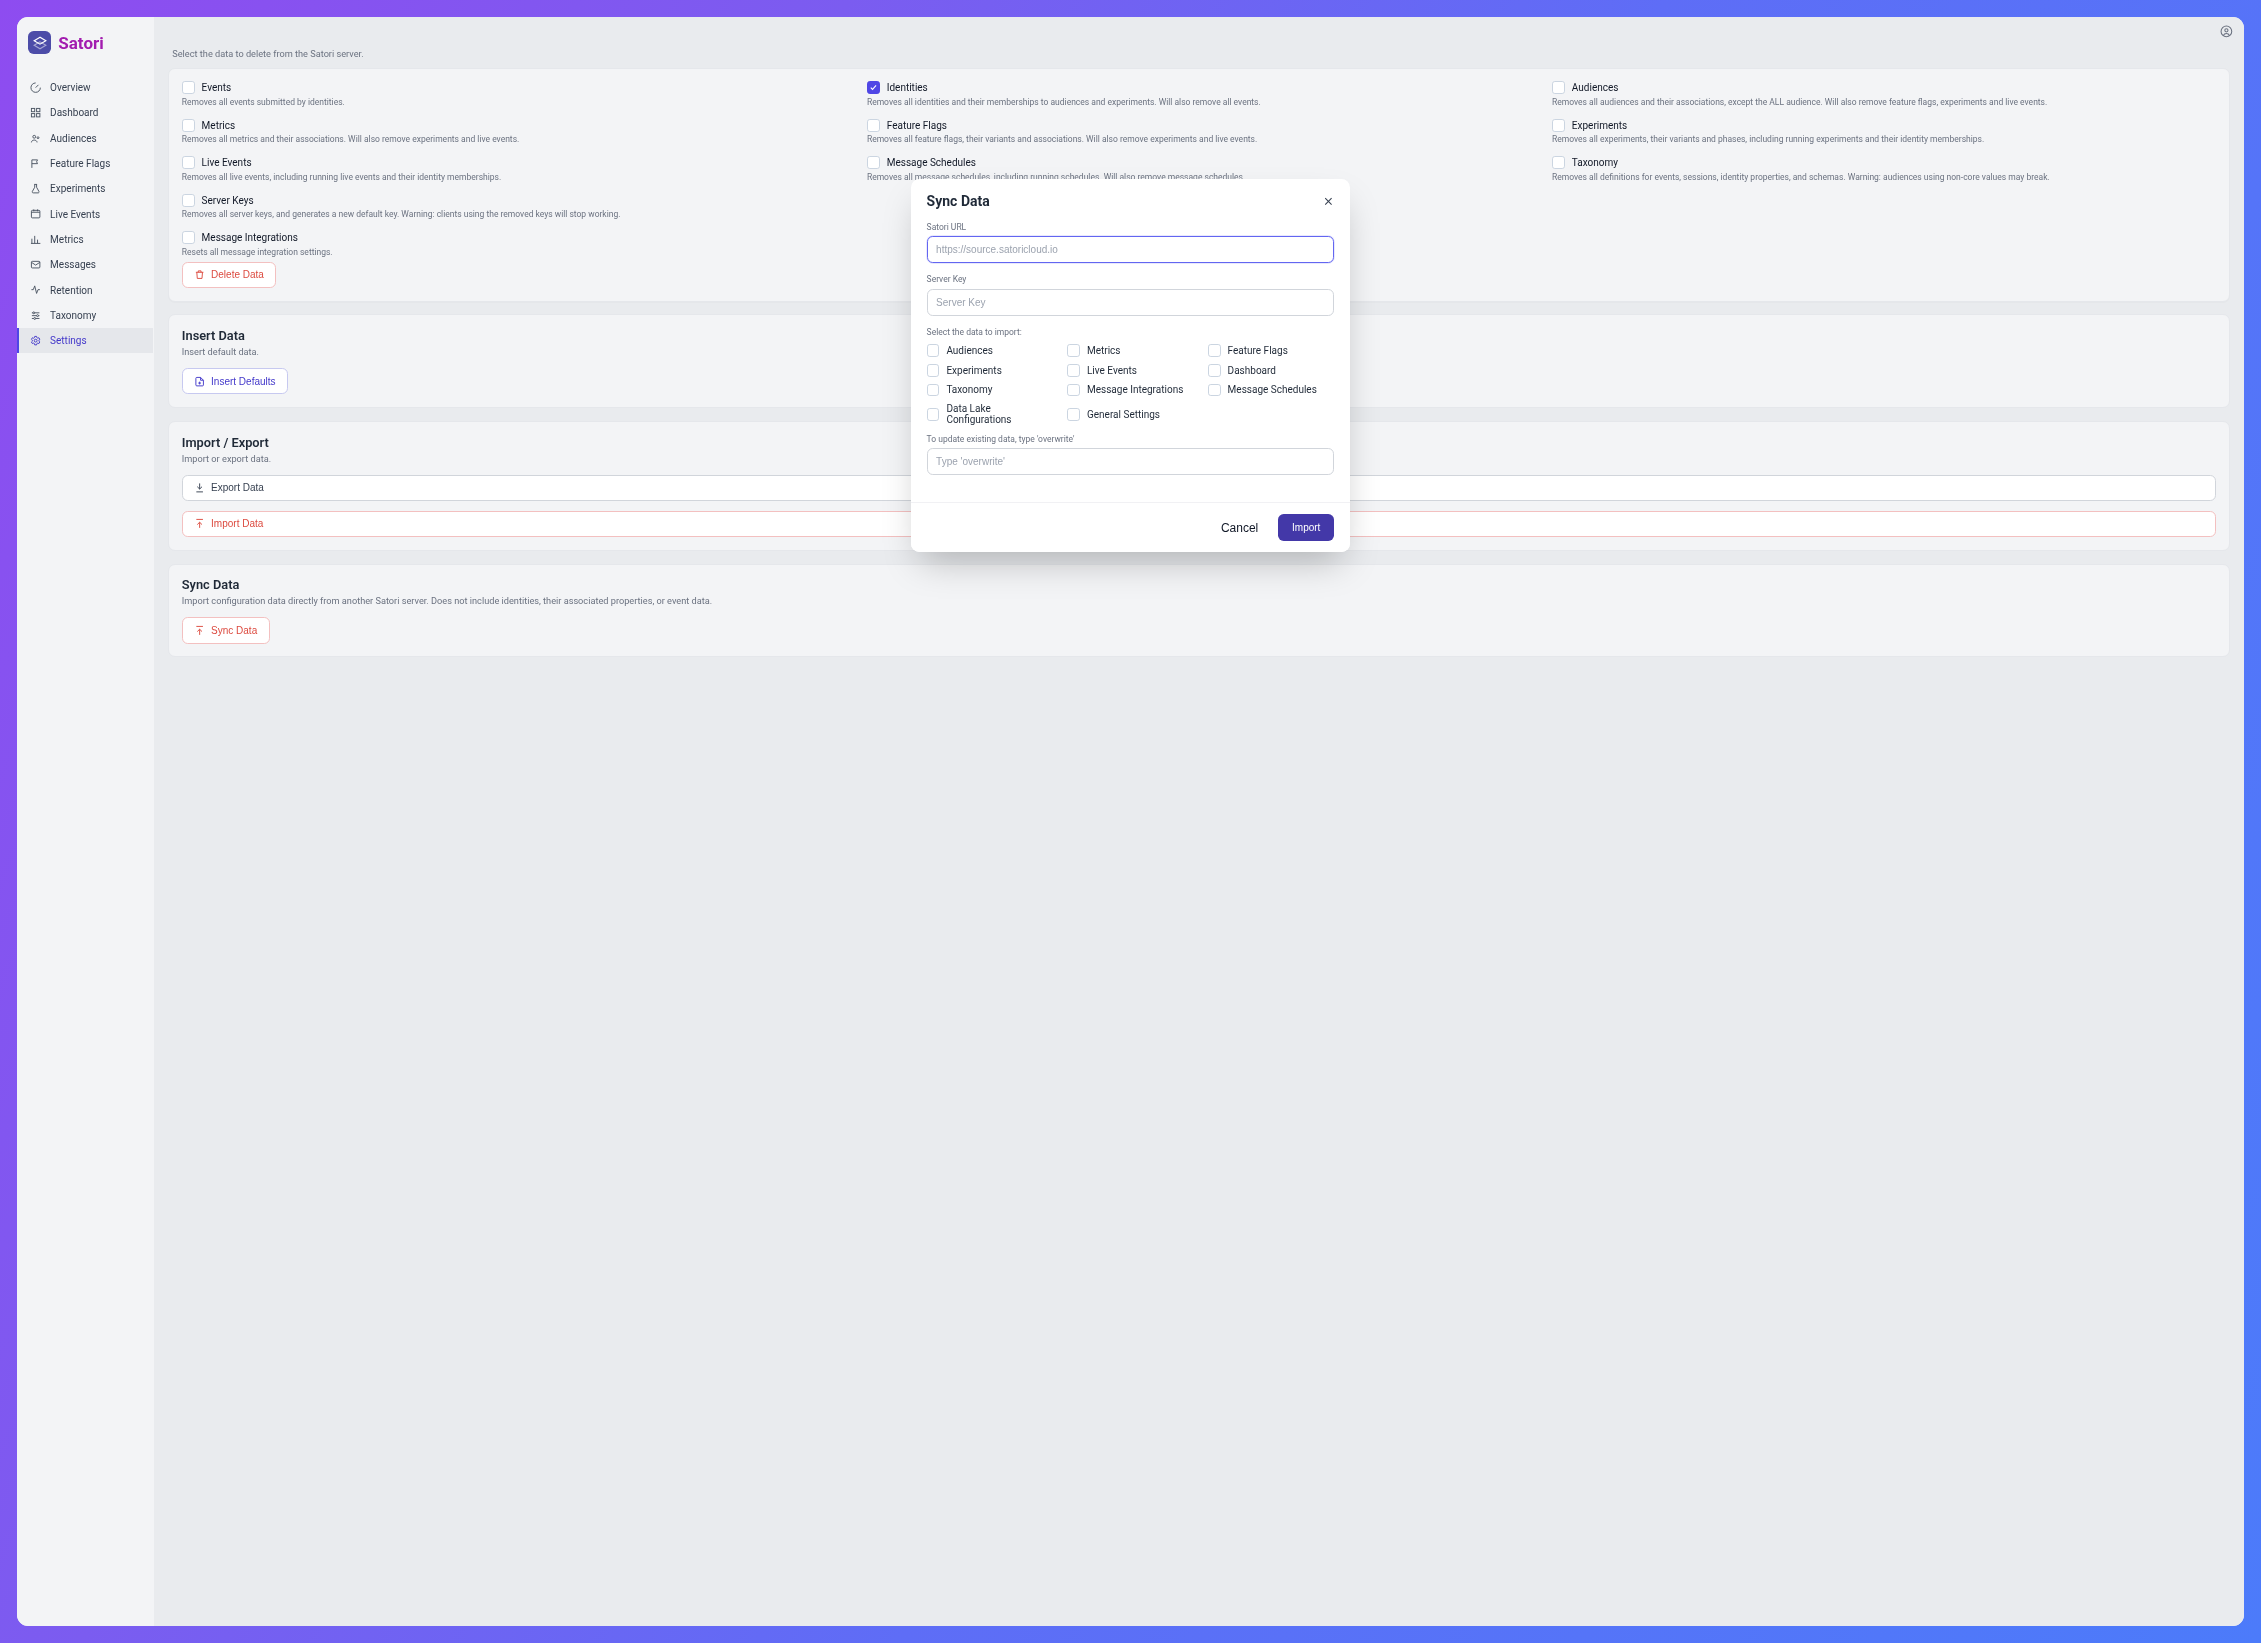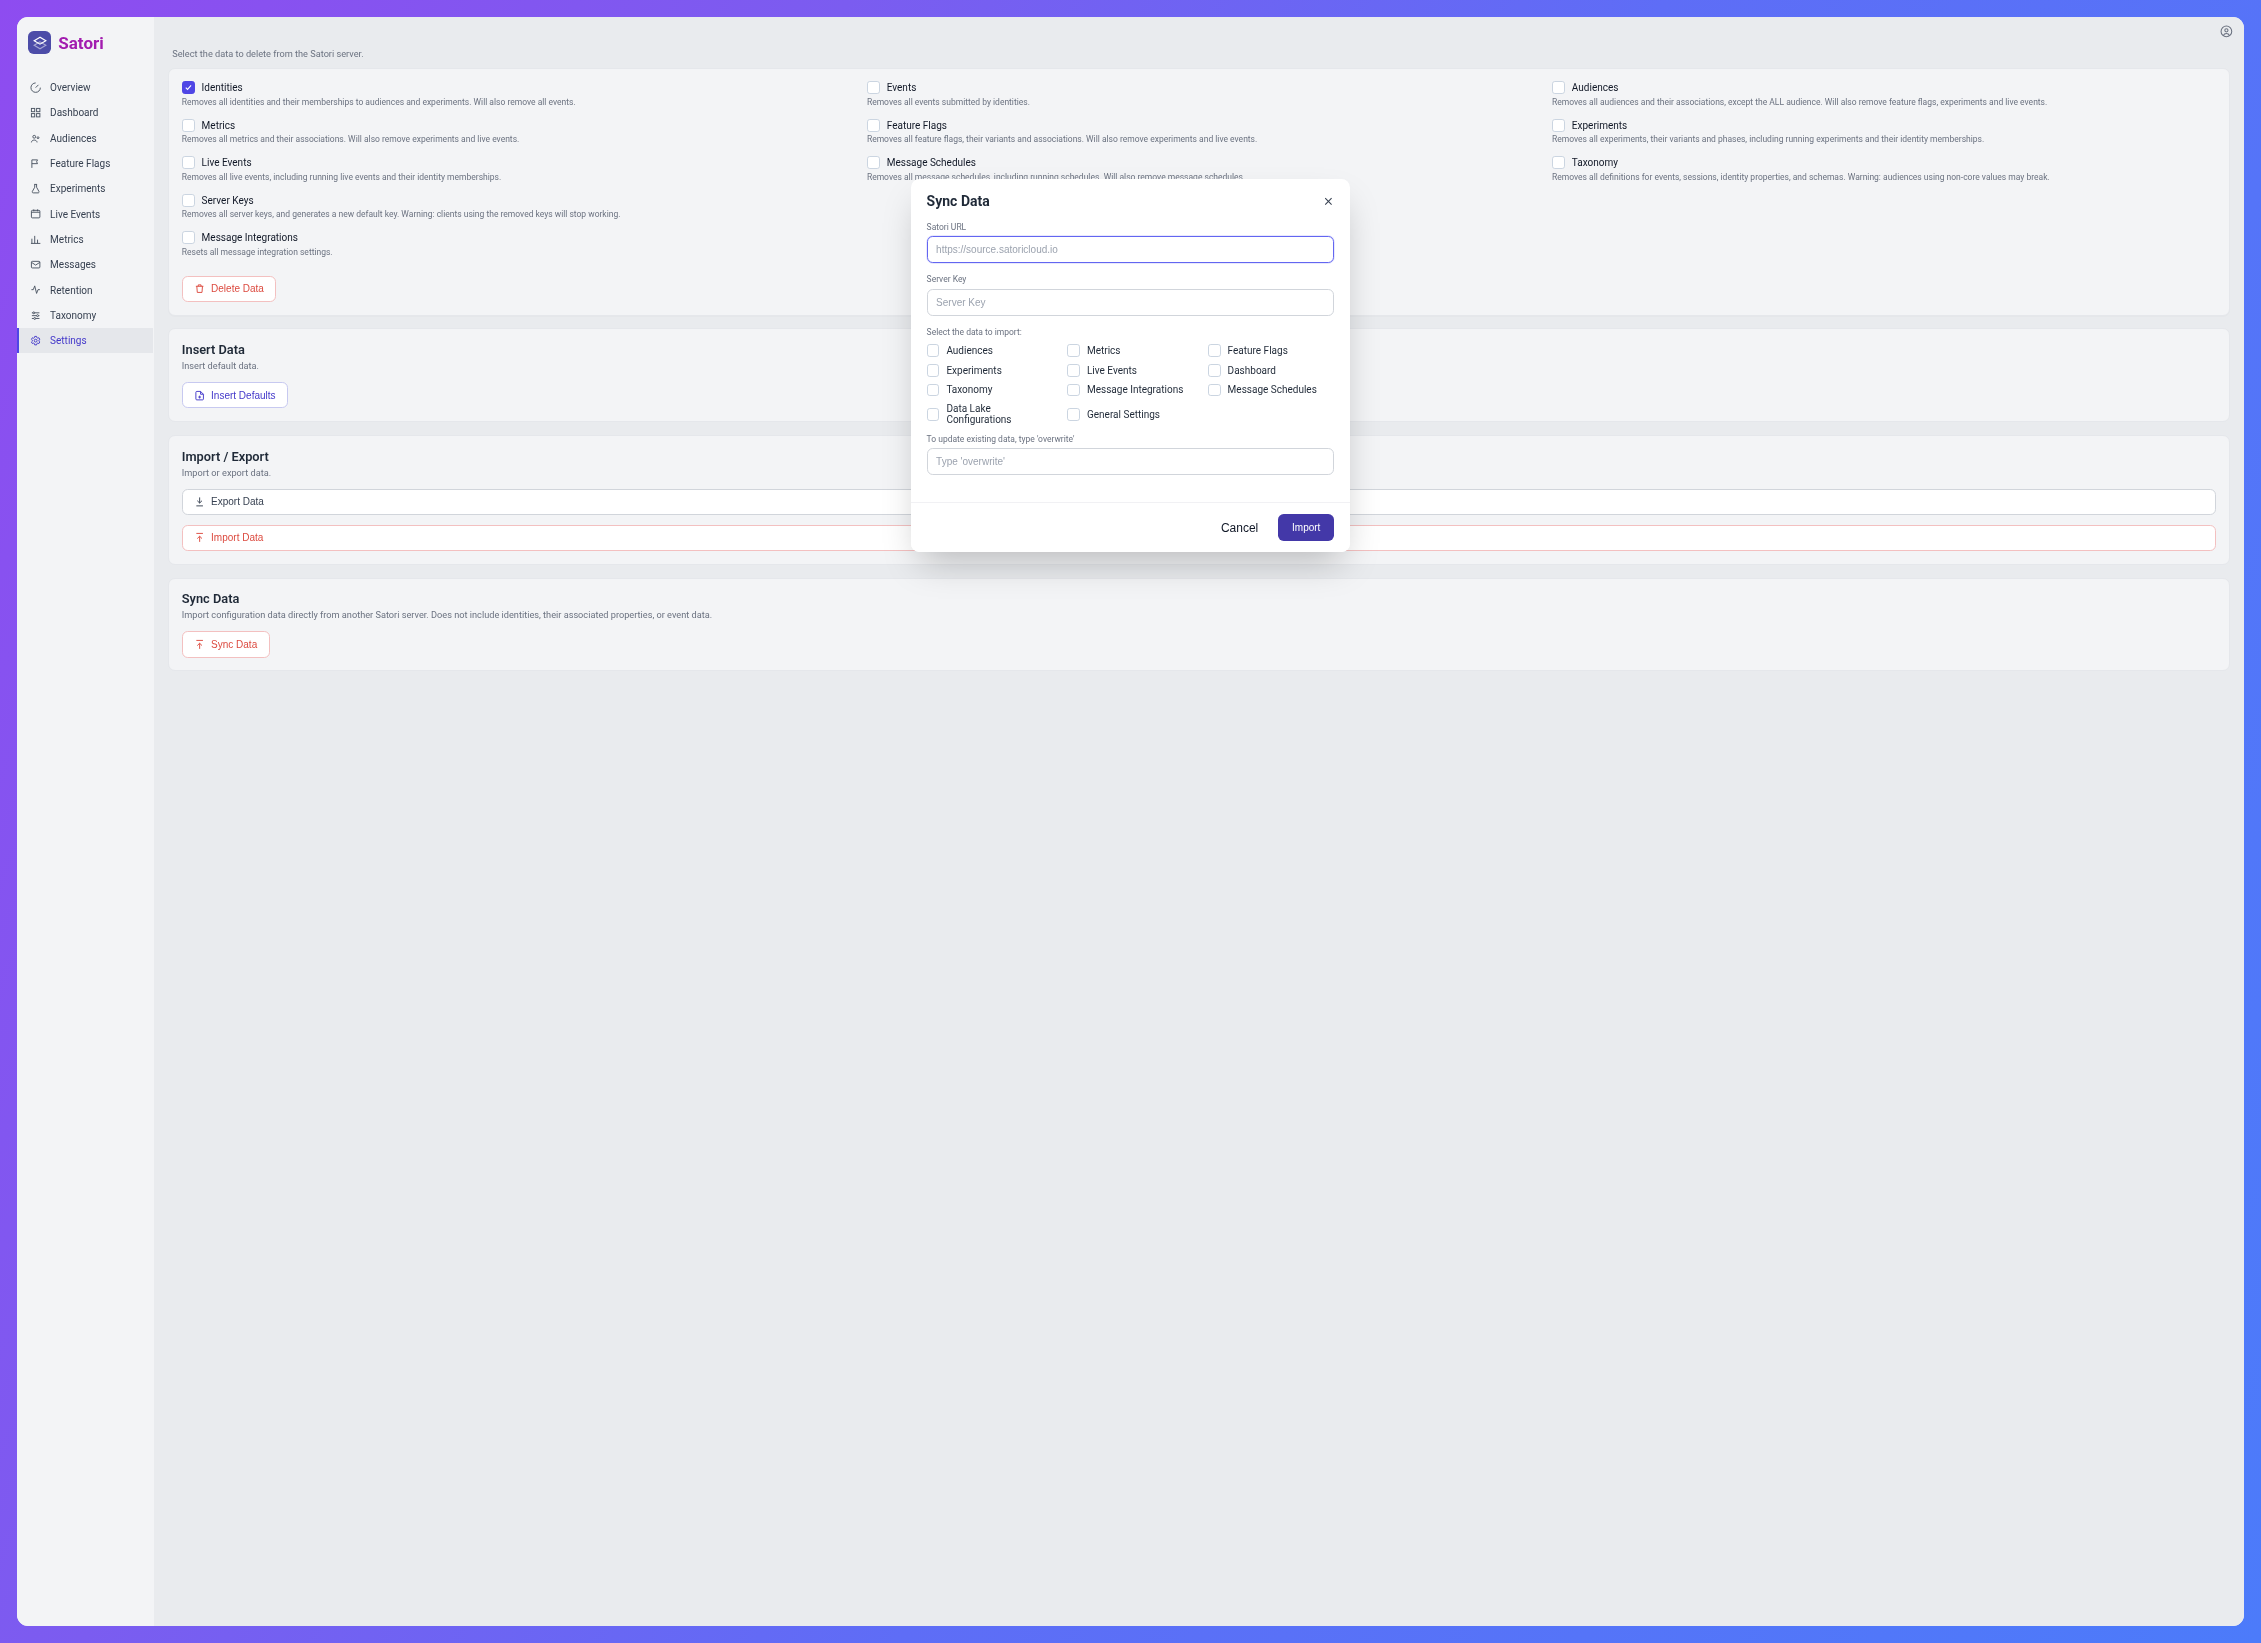--- a/index.html
+++ b/index.html
@@ -270,39 +270,39 @@
           </svg>
       </span>
     </div>
 
     <div class="desc-line">Select the data to delete from the Satori server.</div>
 
     <div class="panel with-shadow">
       <div class="delete-grid">
         <div class="del-item">
           <div class="del-title">
+              <span class="chk"></span>
+              <span>Events</span>
+            </div>
+          <div class="del-desc">Removes all events submitted by identities.</div>
+        </div>
+        <div class="del-item">
+          <div class="del-title">
               <span class="chk checked">
                 <svg viewBox="0 0 24 24" fill="none" stroke="currentColor" stroke-width="3">
                   <polyline points="5 13 10 18 20 7"></polyline>
                 </svg>
               </span>
               <span>Identities</span>
             </div>
           <div class="del-desc">Removes all identities and their memberships to audiences and experiments. Will also remove all events.</div>
         </div>
         <div class="del-item">
           <div class="del-title">
               <span class="chk"></span>
-              <span>Events</span>
-            </div>
-          <div class="del-desc">Removes all events submitted by identities.</div>
-        </div>
-        <div class="del-item">
-          <div class="del-title">
-              <span class="chk"></span>
               <span>Audiences</span>
             </div>
           <div class="del-desc">Removes all audiences and their associations, except the ALL audience. Will also remove feature flags, experiments and live events.</div>
         </div>
         <div class="del-item">
           <div class="del-title">
               <span class="chk"></span>
               <span>Metrics</span>
             </div>
           <div class="del-desc">Removes all metrics and their associations. Will also remove experiments and live events.</div>
@@ -350,21 +350,21 @@
           <div class="del-desc">Removes all server keys, and generates a new default key. Warning: clients using the removed keys will stop working.</div>
         </div>
         <div class="del-item" style="grid-column:1/2;">
           <div class="del-title">
               <span class="chk"></span>
               <span>Message Integrations</span>
             </div>
           <div class="del-desc">Resets all message integration settings.</div>
         </div>
       </div>
-      <div style="margin-top:17px;">
+      <div style="margin-top:3px;">
         <button class="btn danger">
           <svg class="ico" viewBox="0 0 24 24" fill="none" stroke="currentColor" stroke-width="2">
               <path d="M4 7h16M9 7V4h6v3M6 7l1 13h10l1-13"></path>
             </svg>
           <span>Delete Data</span>
         </button>
       </div>
     </div>
 
     <div class="panel">

